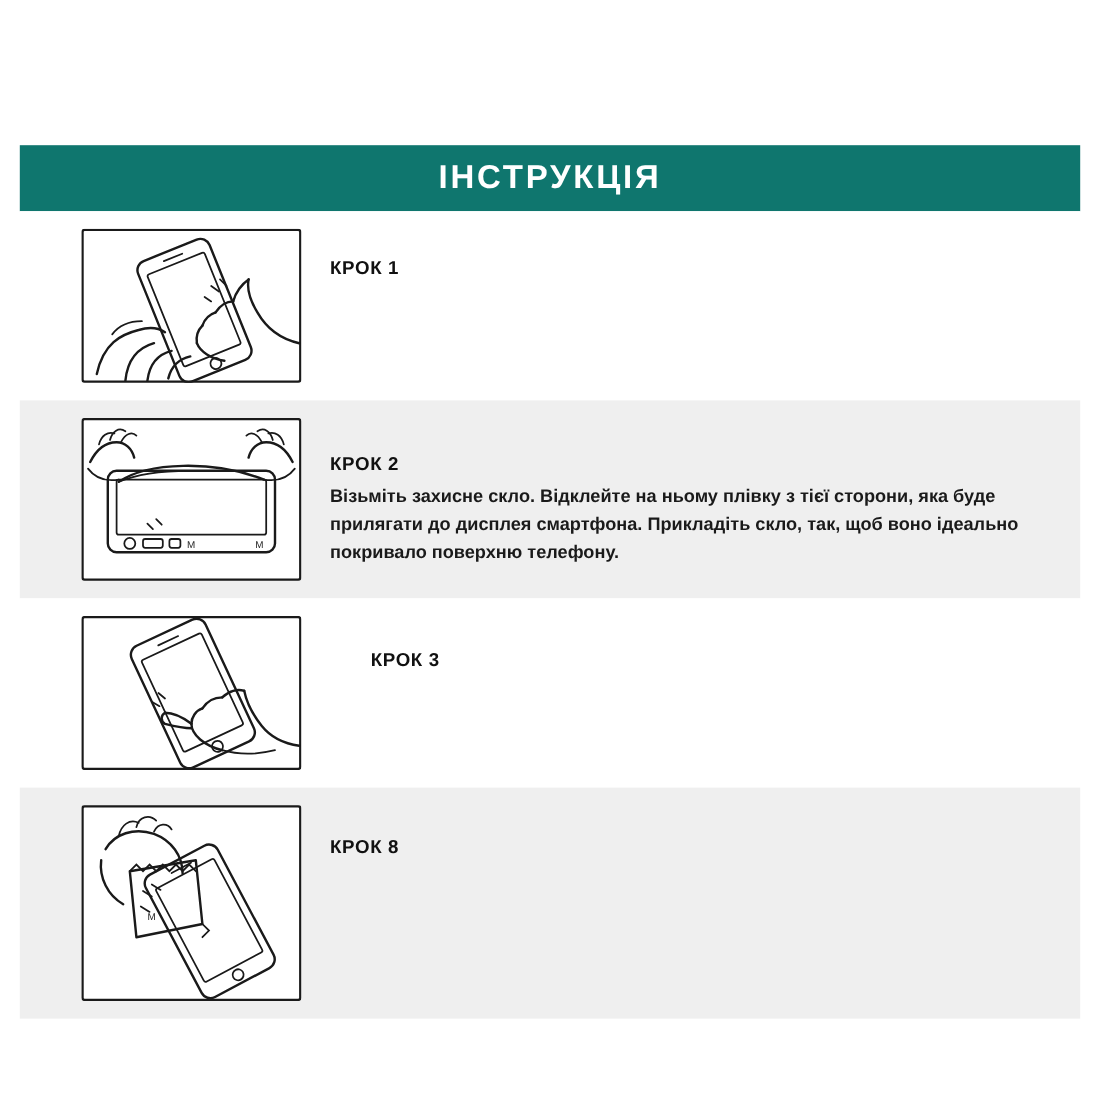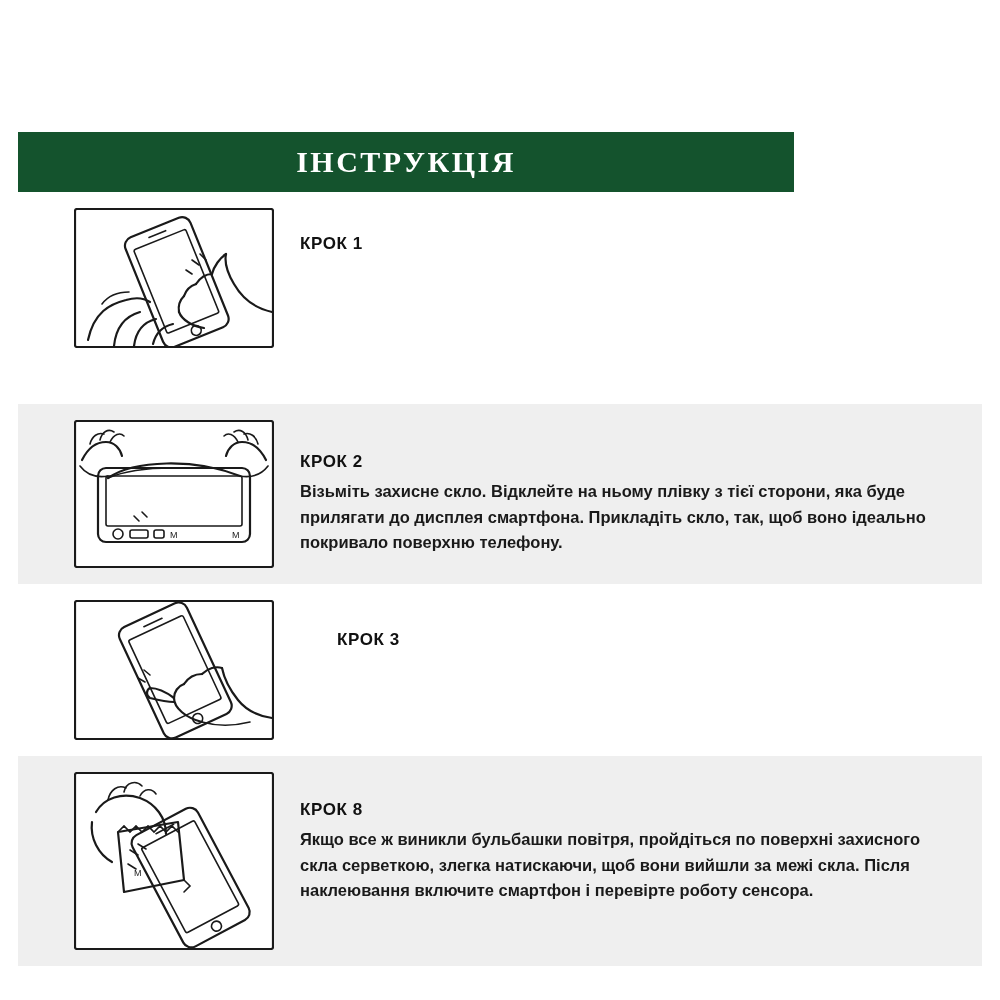--- a/index.html
+++ b/index.html
@@ -20,27 +20,26 @@
     width: 1000px;
     height: 1000px;
     background: #ffffff;
     box-sizing: border-box;
   }
   
   .title-bar {
     position: absolute;
     left: 18px;
     top: 132px;
-    width: 776px;
+    width: 964px;
     height: 60px;
-    background: #14532d;
+    background: #0f766e;
     display: flex;
     align-items: center;
     justify-content: center;
-    font-family: Liberation Serif, serif;
   }
   .title-bar .title-text {
     color: #ffffff;
     font-size: 30px;
     font-weight: bold;
     letter-spacing: 2.5px;
   }
   
   .steps {
     position: absolute;
@@ -85,21 +84,21 @@
   }
   .step-text {
     font-size: 16.5px;
     line-height: 1.55;
     font-weight: bold;
     color: #1a1a1a;
     margin: 0;
     max-width: 640px;
   }
   
-  .step-1 { height: 212px; }
+  .step-1 { height: 172px; }
   .step-2 { height: 180px; }
   .step-3 { height: 172px; gap: 37px; }
   .step-4 { height: 210px; }
   .step-1 .body { padding-top: 26px; }
   .step-2 .body { padding-top: 32px; }
   .step-3 .body { padding-top: 30px; }
   .step-4 .body { padding-top: 28px; }
   .ln { fill: none; stroke: #1a1a1a; stroke-width: 2.2; stroke-linejoin: round; stroke-linecap: round; }
   .ln-thin { fill: none; stroke: #1a1a1a; stroke-width: 1.6; stroke-linecap: round; }
   .fill-dark { fill: #1a1a1a; }
@@ -238,18 +237,17 @@
 
           <path d="M44 60 L104 50 L110 108 L50 120 Z" class="ln"></path>
           <path d="M44 60 l6 -6 l6 6 l6 -6 l6 6 l6 -6 l6 6 l6 -6 l6 6 l6 -6 l6 6" class="ln-thin"></path>
           <path d="M110 108 l6 6 l-6 6" class="ln-thin"></path>
           <path d="M56 78 l8 5 M64 72 l8 5 M54 92 l8 5" class="ln-thin"></path>
           <text x="60" y="104" font-size="9" class="fill-dark" font-family="Liberation Sans, sans-serif">М</text>
         </svg>
       </div>
       <div class="body">
         <div class="step-label">КРОК 8</div>
-        <p class="step-text">Якщо все ж виникли бульбашки повітря, пройдіться по поверхні захисного скла серветкою, злегка натискаючи, щоб вони вийшли за межі скла. Після наклеювання включите смартфон і перевірте роботу сенсора.</p>
       </div>
     </div>
 
   </div>
 </div>
 
 </body></html>

